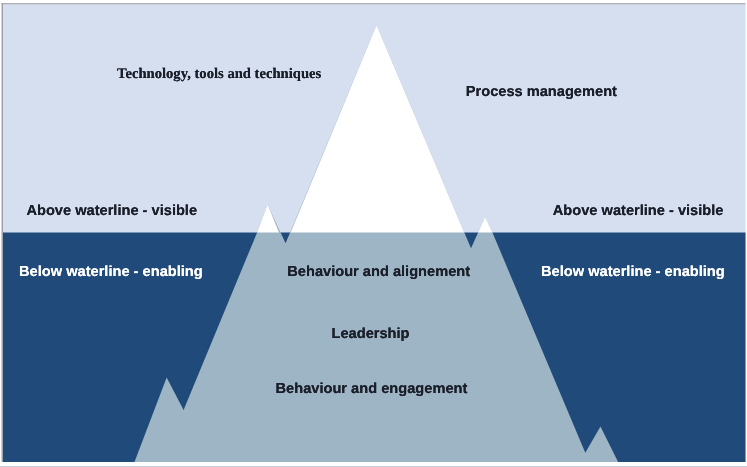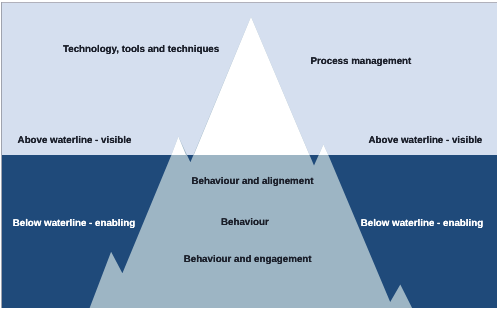--- a/index.html
+++ b/index.html
@@ -8,37 +8,37 @@
        font-family:"Liberation Sans",sans-serif;
        -webkit-font-smoothing:antialiased;}
   #frame{position:absolute;left:2px;top:3px;width:495px;height:305px;overflow:hidden;}
   #frame svg{position:absolute;left:-2px;top:-3px;}
   #border-left{position:absolute;left:1px;top:2px;width:1px;height:306px;background:#9fa3ae;}
   #border-top{position:absolute;left:1px;top:2px;width:496px;height:1px;background:#b1b1bb;}
   .lbl{position:absolute;font-weight:bold;font-size:9.75px;white-space:nowrap;
        text-rendering:geometricPrecision;-webkit-font-smoothing:antialiased;
        transform:translateZ(0);}
   .dark{color:#1b1f2a;text-shadow:0 0 0.4px #1b1f2a;}
-  .light{color:#ffffff;text-shadow:0 0 0.35px #ffffff;margin-top:42px;}
+  .light{color:#ffffff;text-shadow:0 0 0.35px #ffffff;}
 </style>
 </head>
 <body>
 
 <div id="frame">
   <svg width="498" height="311" viewBox="0 0 498 311">
     <rect x="0" y="0" width="498" height="311" fill="#d5dfef"></rect>
     <rect x="0" y="155" width="498" height="156" fill="#1f4a7a"></rect>
     <polygon fill="#9db5c4" points="171.4,155 178.4,136.4 190.4,162.2 251,16.8 314,165.5 323.4,144.6 328.3,155 390.2,301.9 400.3,284.4 413.6,311 88.5,311 111.1,251.7 122.4,273.3"></polygon>
     <polygon fill="#ffffff" points="171.4,155 178.4,136.4 186,155 193.8,155 251,16.8 309.5,155 318.8,155 323.4,144.6 328.3,155"></polygon>
   </svg>
 </div>
 <div id="border-top"></div>
 <div id="border-left"></div>
 
-<div class="lbl dark" style="left:63px;top:43.8px;">Technology, tools and techniques</div>
+<div class="lbl dark" style="left:78px;top:43.8px;font-family:Liberation Serif, serif;">Technology, tools and techniques</div>
 <div class="lbl dark" style="left:310.5px;top:56px;">Process management</div>
 <div class="lbl dark" style="left:17.6px;top:134.8px;">Above waterline - visible</div>
 <div class="lbl dark" style="left:368.5px;top:134.8px;">Above waterline - visible</div>
 <div class="lbl light" style="left:12.7px;top:176.3px;">Below waterline - enabling</div>
 <div class="lbl light" style="left:360.7px;top:176.3px;">Below waterline - enabling</div>
 <div class="lbl dark" style="left:191.5px;top:176.3px;">Behaviour and alignement</div>
-<div class="lbl dark" style="left:221px;top:216.6px;">Behaviour</div>
+<div class="lbl dark" style="left:221px;top:216.6px;">Leadership</div>
 <div class="lbl dark" style="left:183.7px;top:254px;">Behaviour and engagement</div>
 
 </body></html>

